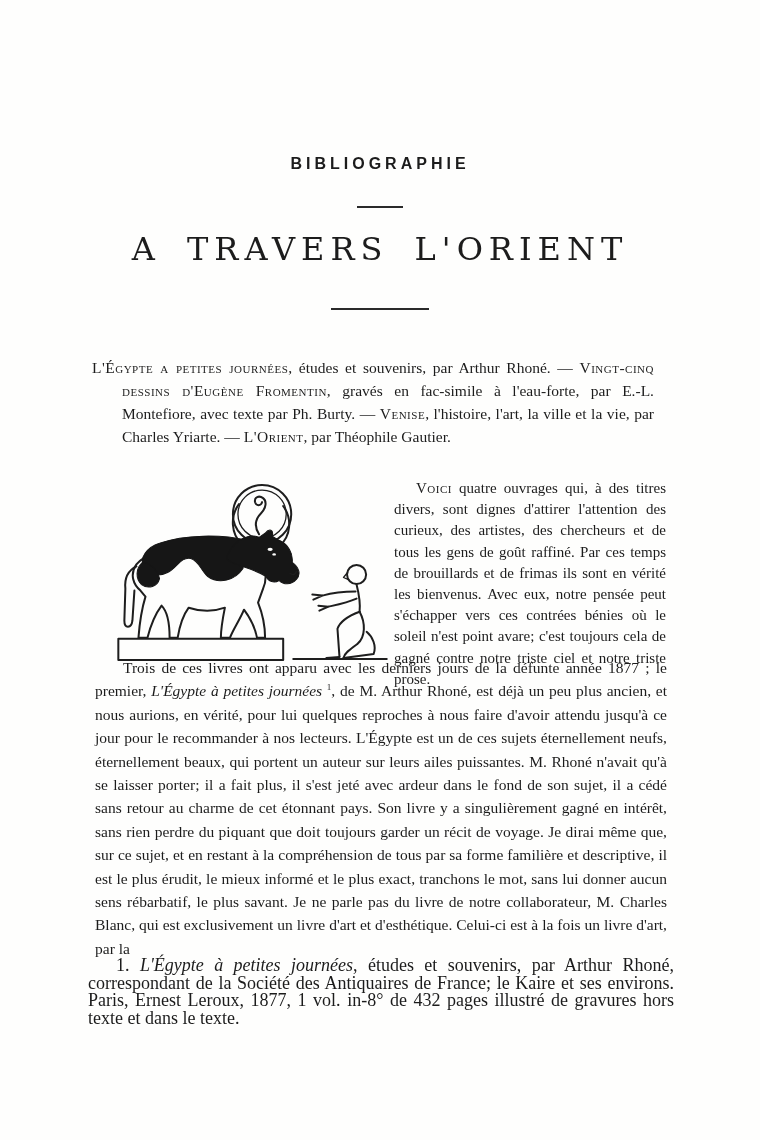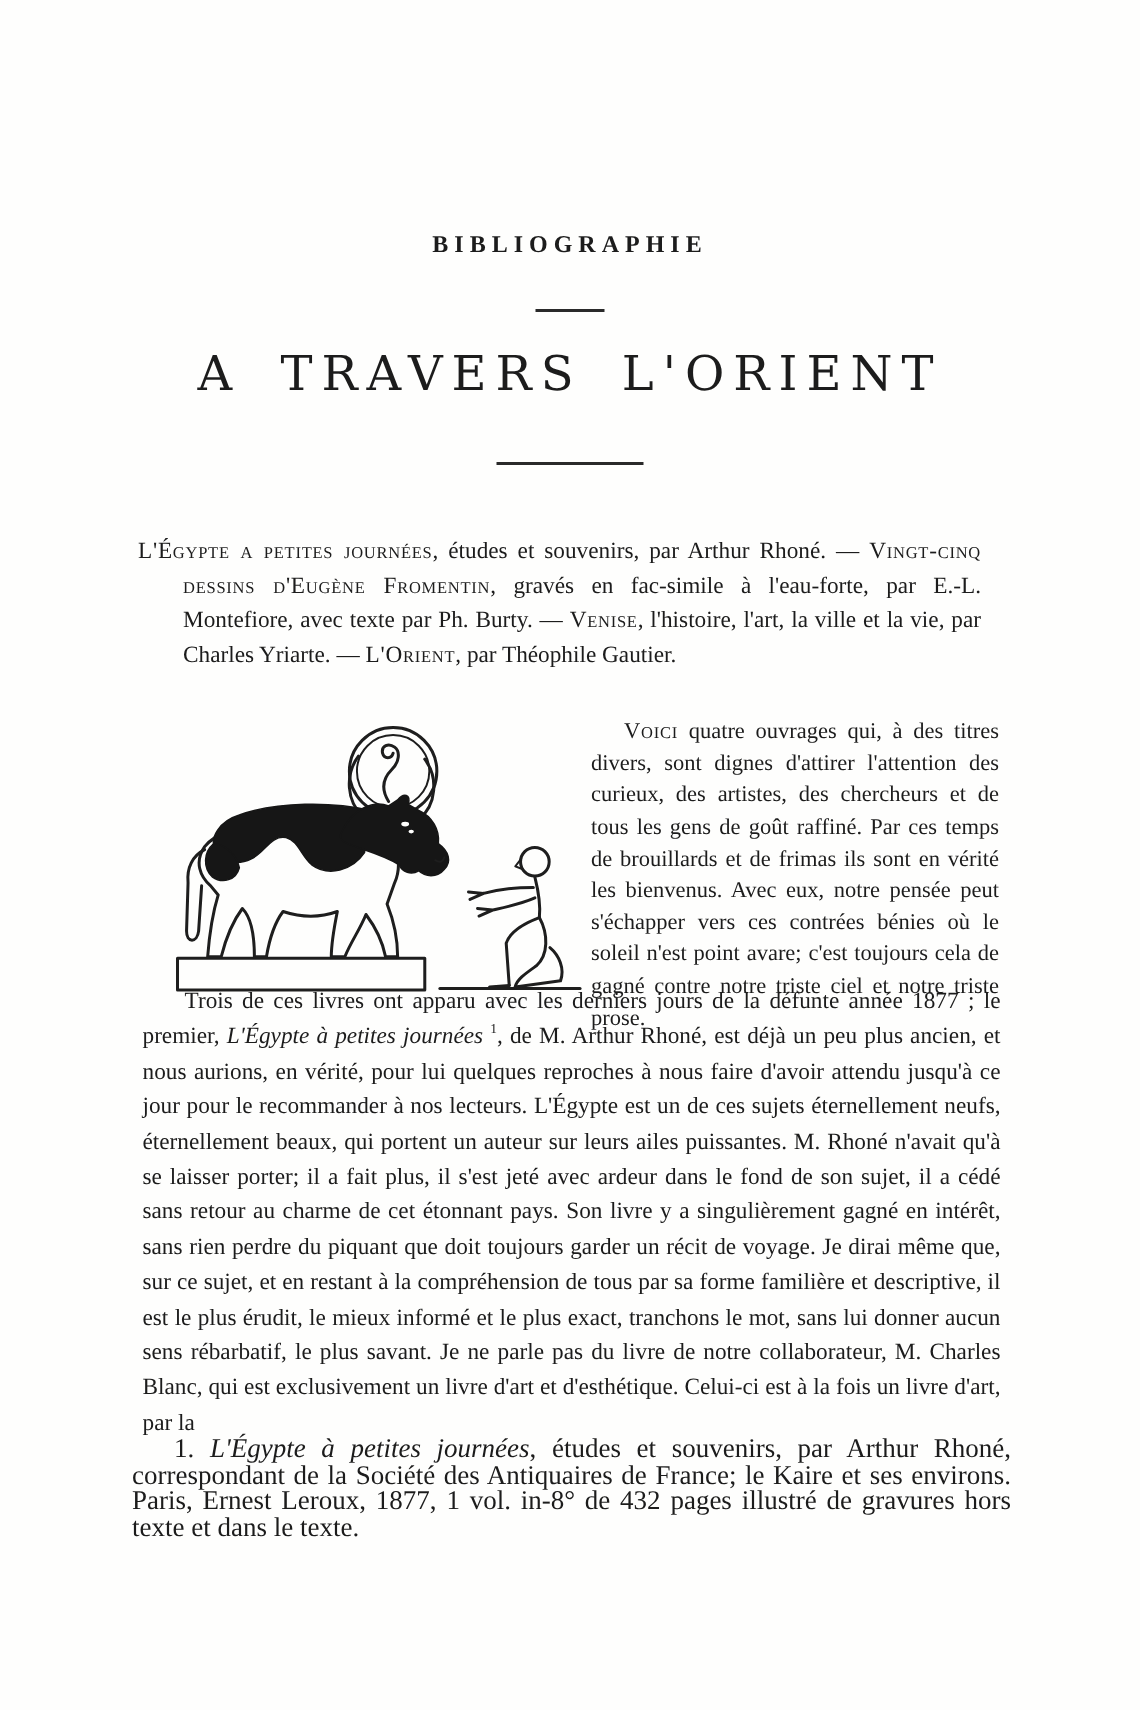--- a/index.html
+++ b/index.html
@@ -11,21 +11,21 @@
     color:#1c1c1c;
     font-family:"Liberation Serif", serif;
     overflow:hidden;
   }
   .centered{position:absolute;left:0;width:100%;text-align:center;}
   .section-label{
     top:155px;
     font-size:16px;
     letter-spacing:4px;
     font-weight:bold;
-    font-family:Liberation Serif, serif;
+    font-family:Liberation Sans, sans-serif;
   }
   .rule{
     position:absolute;left:50%;transform:translateX(-50%);
     border-top:2px solid #2a2a2a;height:0;
   }
   .rule-top{top:206px;width:46px;}
   .rule-title{top:308px;width:98px;border-top-width:2.5px;}
   .article-title{
     top:230px;
     font-size:32px;

